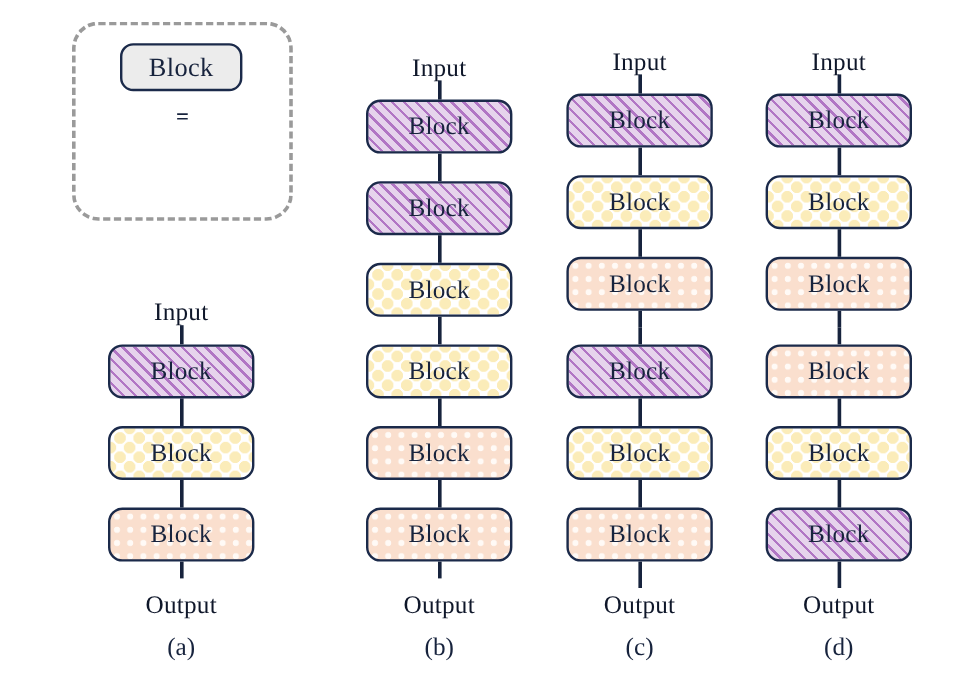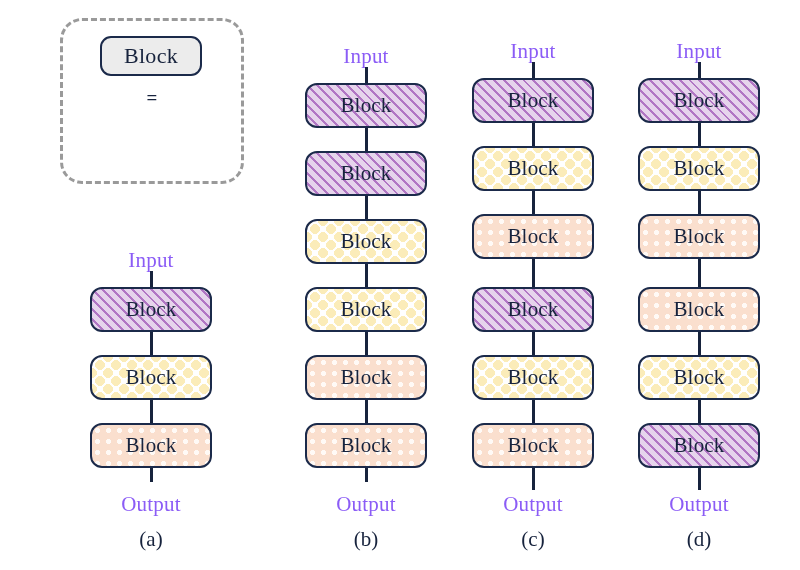--- a/index.html
+++ b/index.html
@@ -57,21 +57,21 @@
     align-items: center;
   }
   .col-a { left: 71px; }
   .col-b { left: 286px; }
   .col-c { left: 453px; }
   .col-d { left: 619px; }
 
   .io-label {
     font-size: 21px;
     line-height: 1;
-    color: #8b5cf6;
+    color: #0f172a;
     letter-spacing: .2px;
   }
 
   .connector {
     width: 3px;
     background: #17233d;
   }
 
   .block {
     width: 122px; height: 45px;

